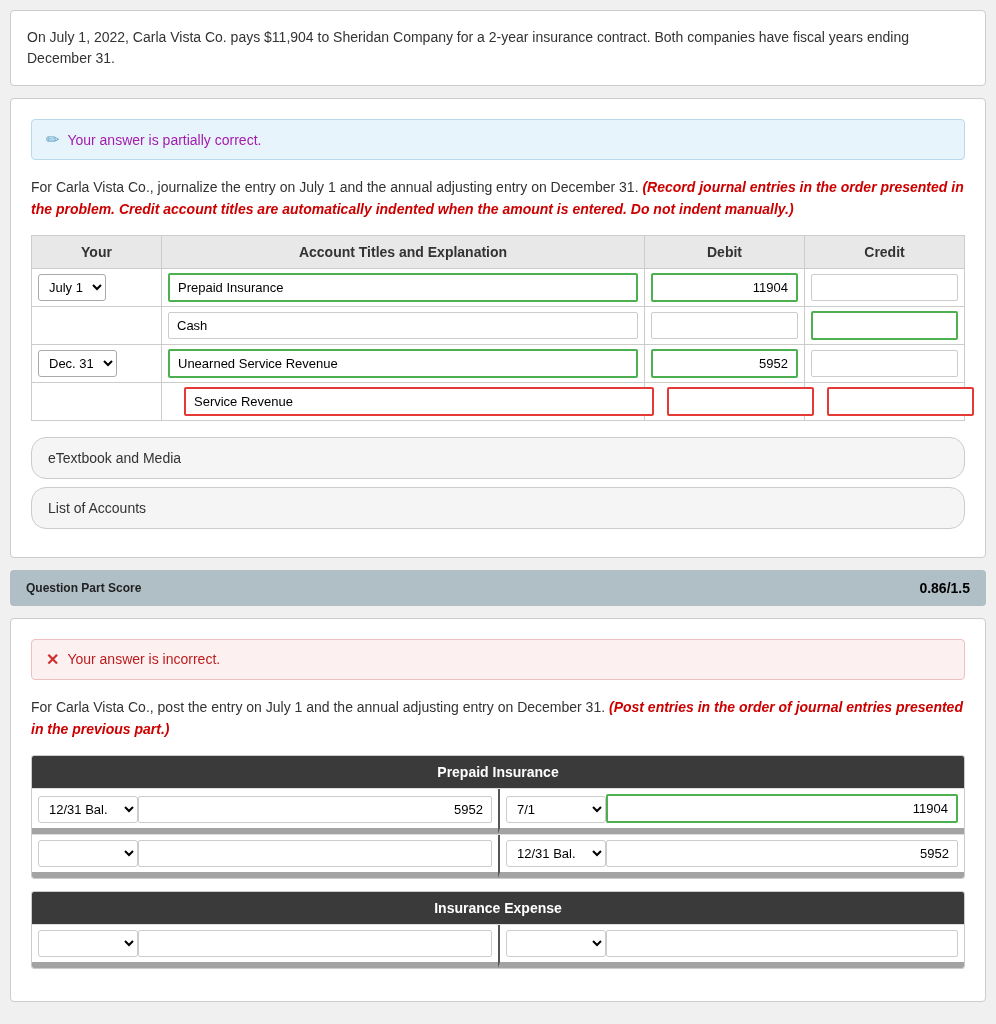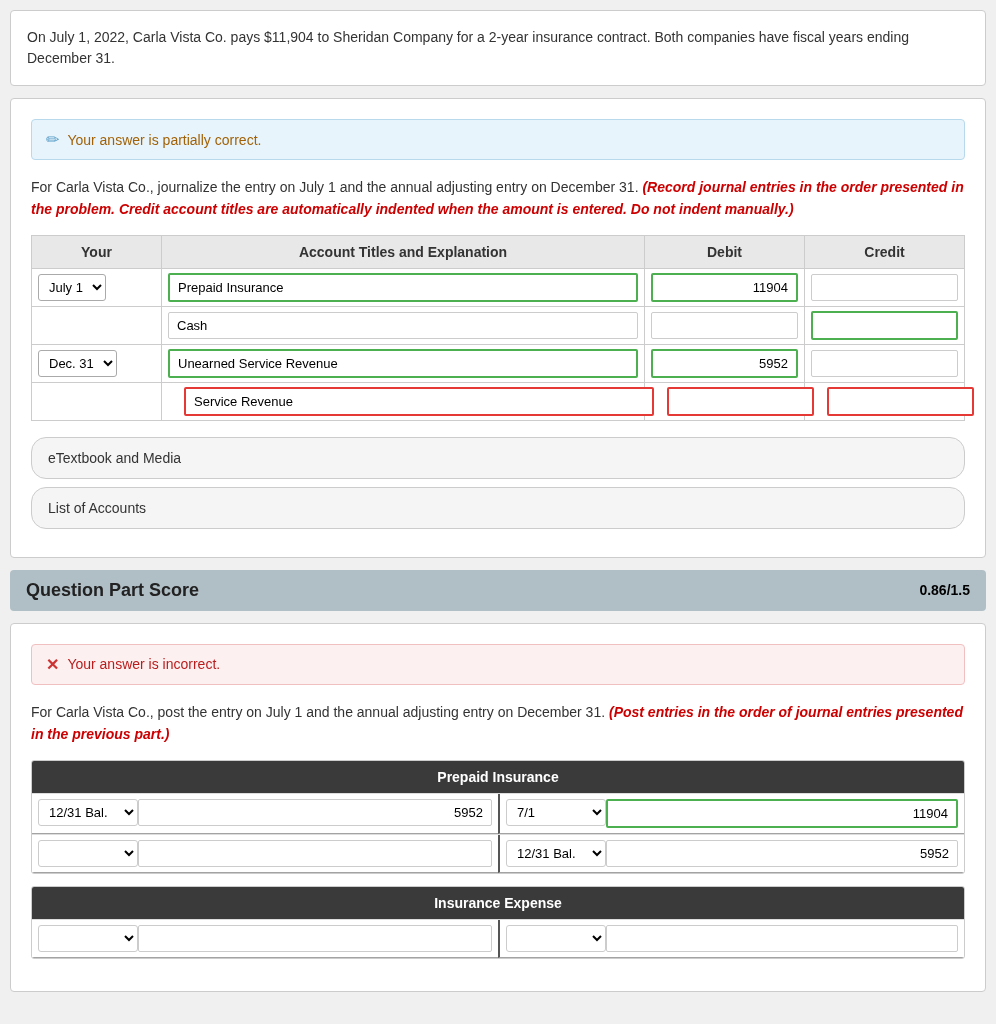--- a/index.html
+++ b/index.html
@@ -37,21 +37,21 @@
       margin-bottom: 16px;
       display: flex;
       align-items: center;
       gap: 8px;
     }
     .alert-partial .alert-icon {
       color: #5a9ec9;
       font-size: 16px;
     }
     .alert-partial .alert-text {
-      color: #a16207;
+      color: #a21caf;
       font-size: 14px;
     }
     .alert-incorrect {
       background: #fdf0f0;
       border: 1px solid #f0c0c0;
       border-radius: 4px;
       padding: 10px 14px;
       margin-bottom: 16px;
       display: flex;
       align-items: center;
@@ -147,21 +147,21 @@
     .score-bar {
       background: #b0bec5;
       border-radius: 4px;
       padding: 10px 16px;
       display: flex;
       justify-content: space-between;
       align-items: center;
       margin-bottom: 12px;
     }
     .score-bar .score-label {
-      font-size: 18px;
+      font-size: 12px;
       font-weight: bold;
       color: #222;
     }
     .score-bar .score-value {
       font-size: 14px;
       font-weight: bold;
       color: #000000;
     }
     .ledger-input {
       width: 100%;
@@ -205,23 +205,23 @@
     .ledger-body {
       background: #fff;
     }
     .ledger-grid {
       display: grid;
       grid-template-columns: 1fr 1fr;
       border-top: 1px solid #ddd;
     }
     .ledger-cell {
       display: flex;
-      align-items: flex-start;
+      align-items: flex-end;
       padding: 5px 6px;
-      border-bottom: 1px solid #a3a3a3;
+      border-bottom: 6px solid #a3a3a3;
     }
     .ledger-cell-right {
       border-left: 2px solid #555;
     }
   </style>
 </head>
 <body>
 
 <div class="outer-card">
   <p class="problem-text">On July 1, 2022, Carla Vista Co. pays $11,904 to Sheridan Company for a 2-year insurance contract. Both companies have fiscal years ending December 31.</p>

